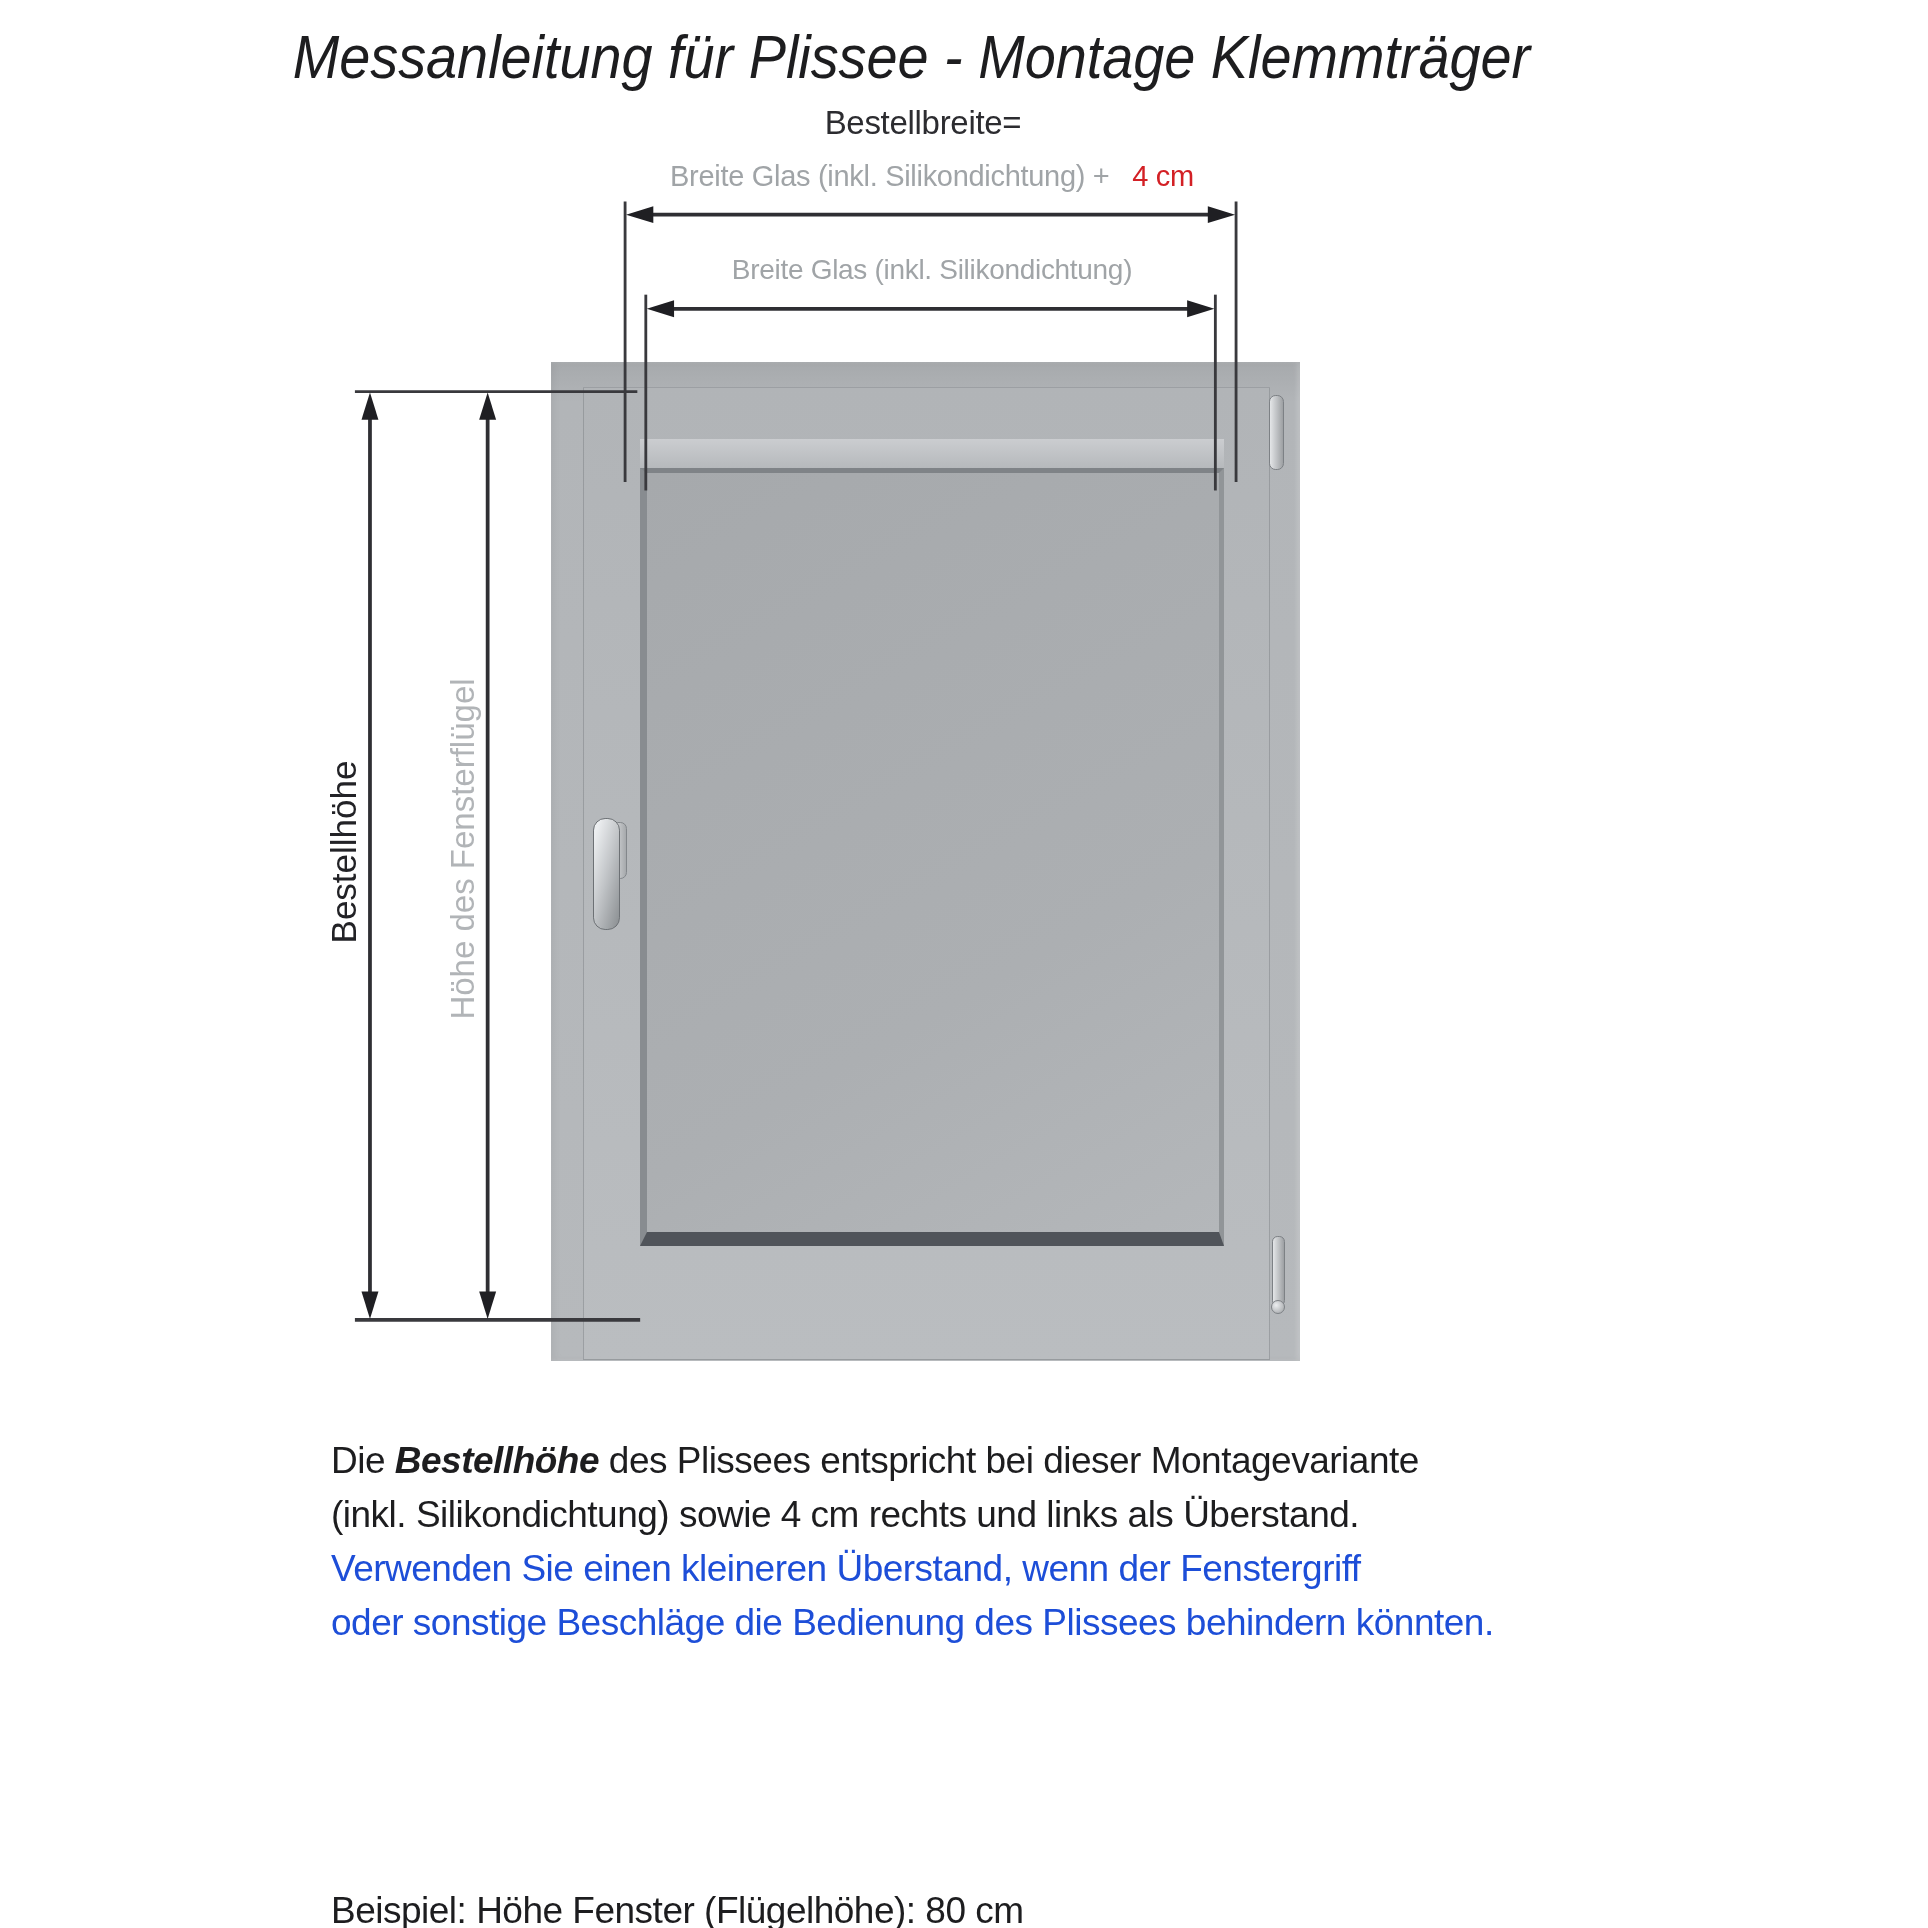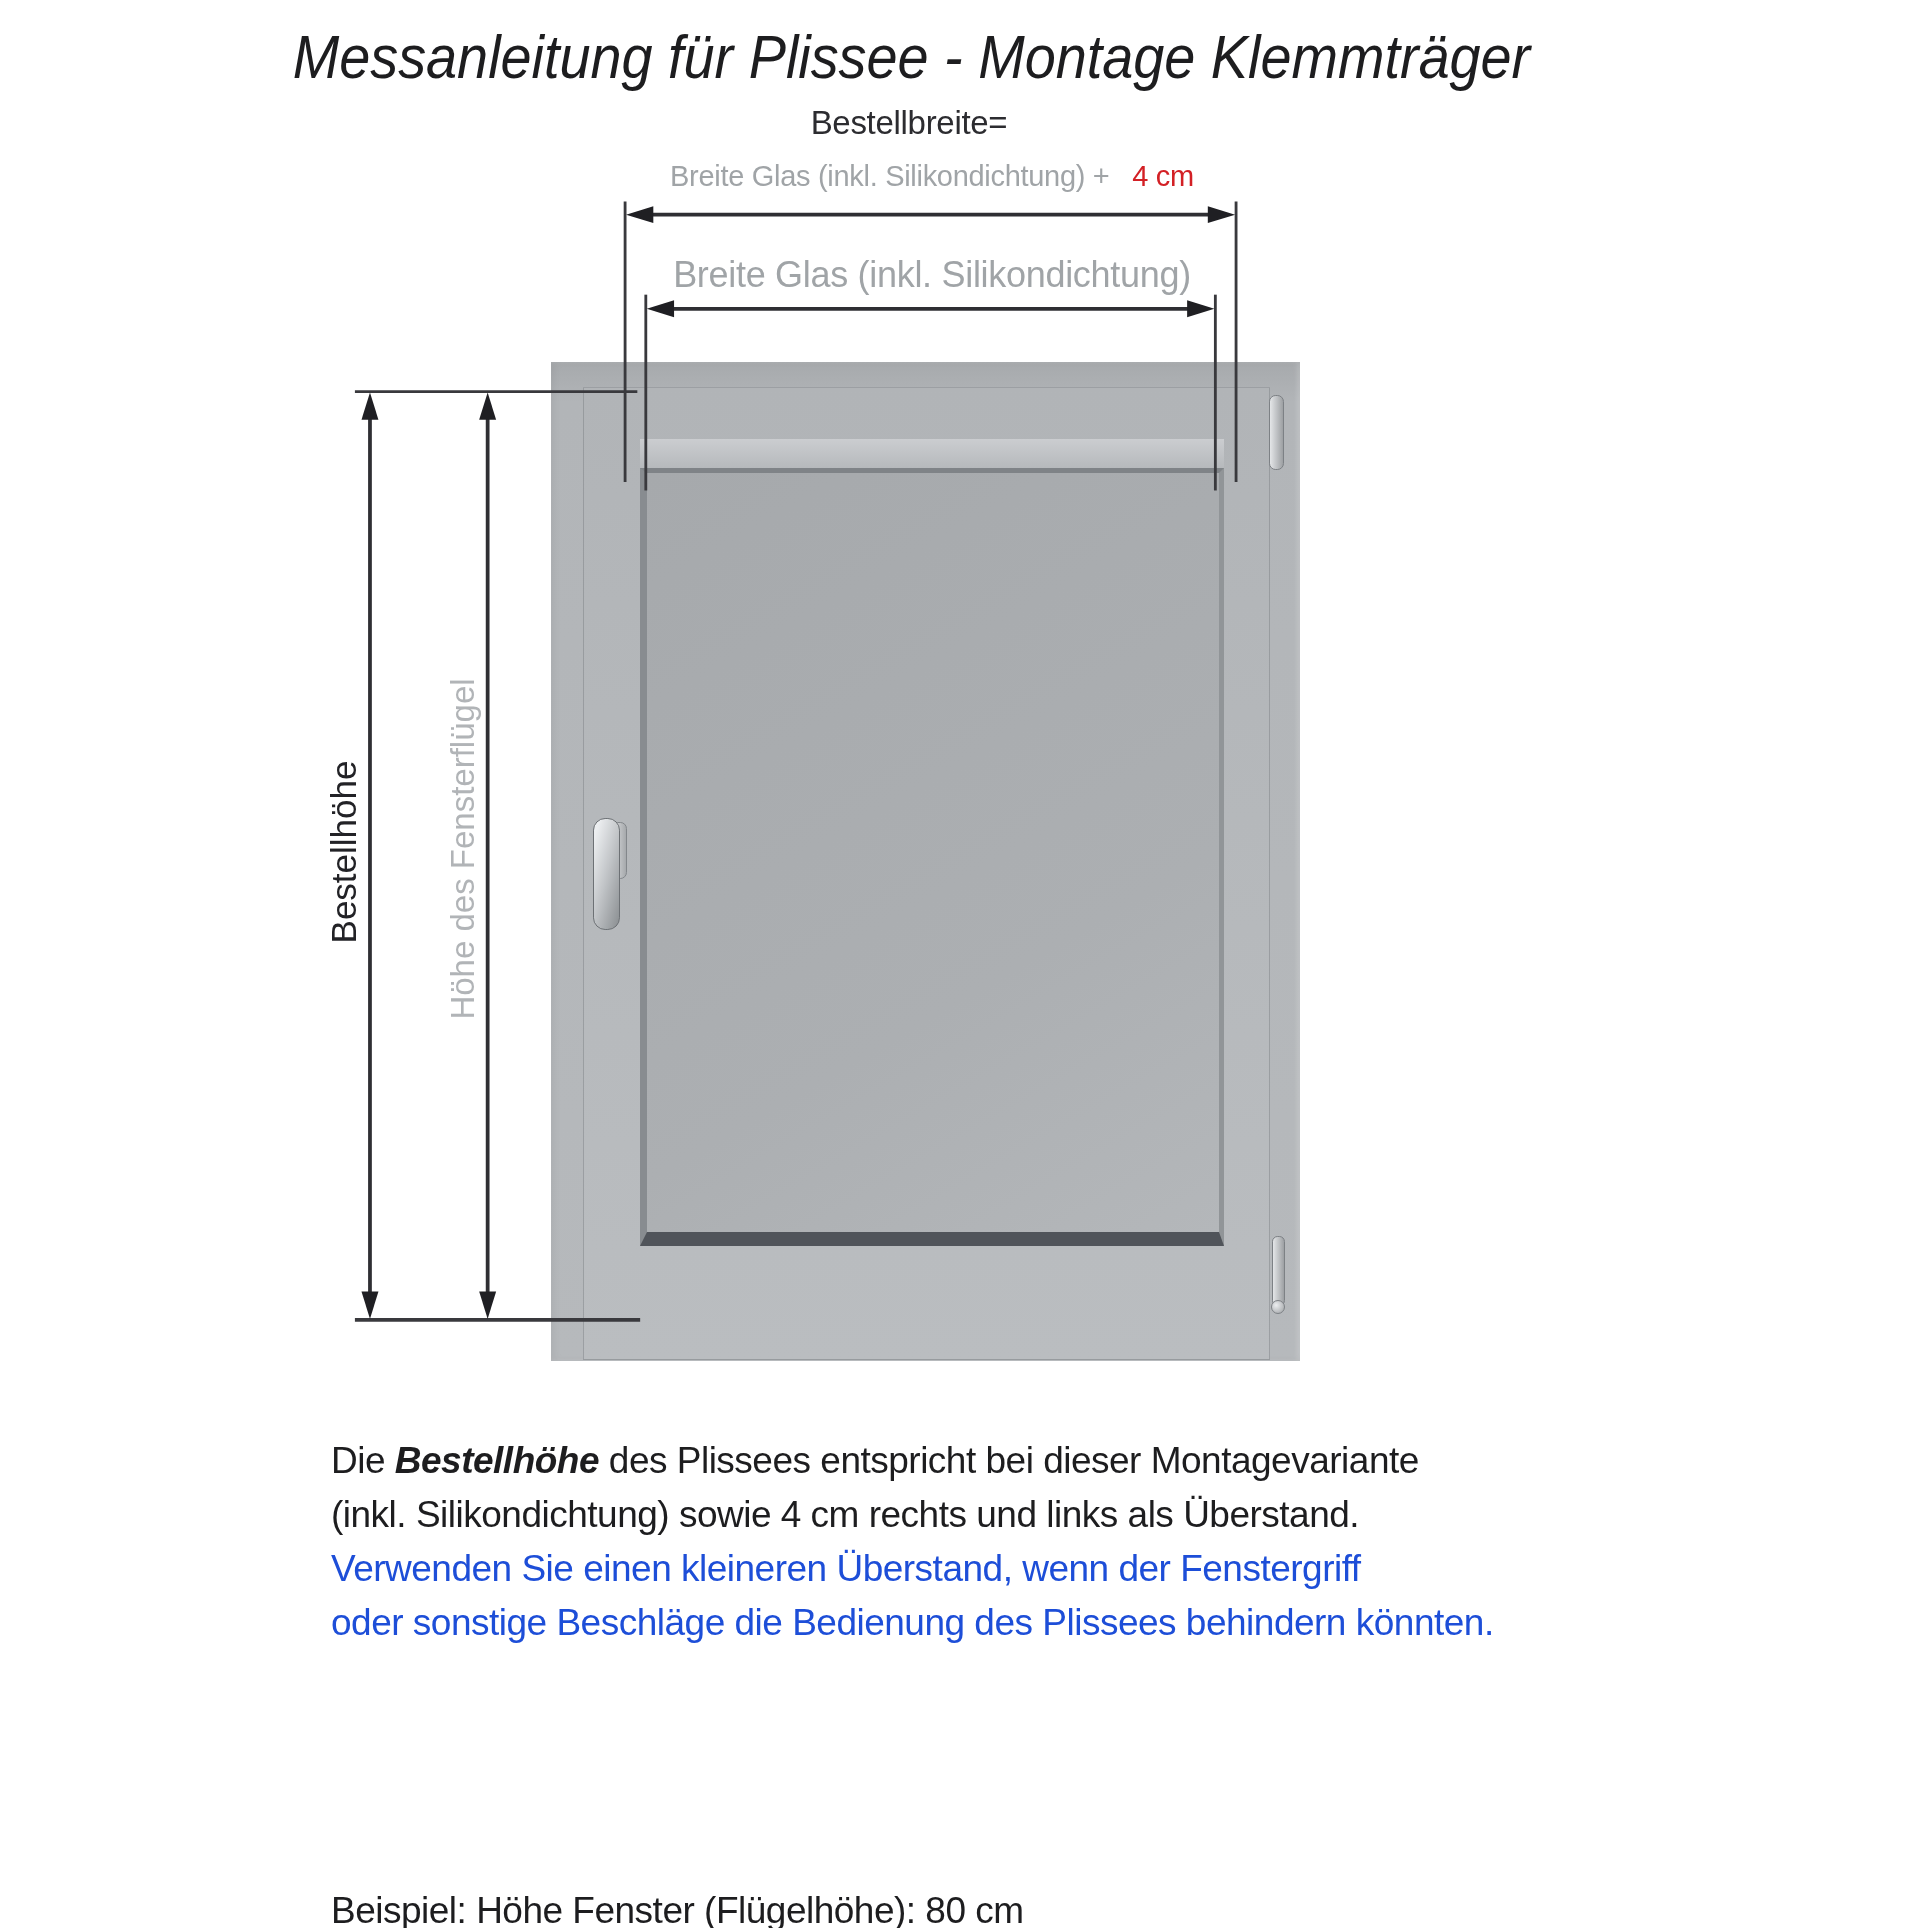--- a/index.html
+++ b/index.html
@@ -7,23 +7,23 @@
     position:relative;width:1928px;height:1928px;background:#ffffff;overflow:hidden;
     font-family:"Liberation Sans", sans-serif;color:#1d1d1f;
   }
   .abs{position:absolute;}
 
   
   .title{left:0;top:21px;width:1823px;text-align:center;font-size:62px;font-weight:400;white-space:nowrap;font-style:italic;}
   .title-inner{display:inline-block;transform:scaleX(0.9);transform-origin:center top;}
 
   
-  .label-bestellbreite{left:504px;top:104px;width:810px;text-align:center;font-size:33px;color:#2c2c30;letter-spacing:-0.3px;white-space:nowrap;}
+  .label-bestellbreite{left:518px;top:104px;width:810px;text-align:center;font-size:33px;color:#2c2c30;letter-spacing:-0.3px;white-space:nowrap;}
   .label-glas-plus{left:433px;top:160px;width:998px;text-align:center;font-size:29px;color:#a0a4a7;letter-spacing:-0.3px;white-space:nowrap;}
-  .label-glas{left:433px;top:254px;width:998px;text-align:center;font-size:36px;color:#a0a4a7;letter-spacing:-0.3px;white-space:nowrap;}
+  .label-glas{left:433px;top:254px;width:998px;text-align:center;font-size:28px;color:#a0a4a7;letter-spacing:-0.3px;white-space:nowrap;}
   .red{color:#d32025;margin-left:15px;}
 
   
   .vlabel-dark{left:184px;top:832px;width:320px;text-align:center;font-size:35px;color:#222226;transform:rotate(-90deg);white-space:nowrap;}
   .vlabel-gray{left:256px;top:830px;width:414px;text-align:center;font-size:33px;color:#b1b4b7;transform:rotate(-90deg);white-space:nowrap;}
 
   
   .window{left:551px;top:362px;width:749px;height:999px;
     background:linear-gradient(180deg,#a6a9ac 0px,#b2b5b8 40px,#b6b9bc 100%);
     box-shadow:inset 3.8px 0 7.5px rgba(0,0,0,0.05), inset -2.8px 0 5.6px rgba(255,255,255,0.18);}

